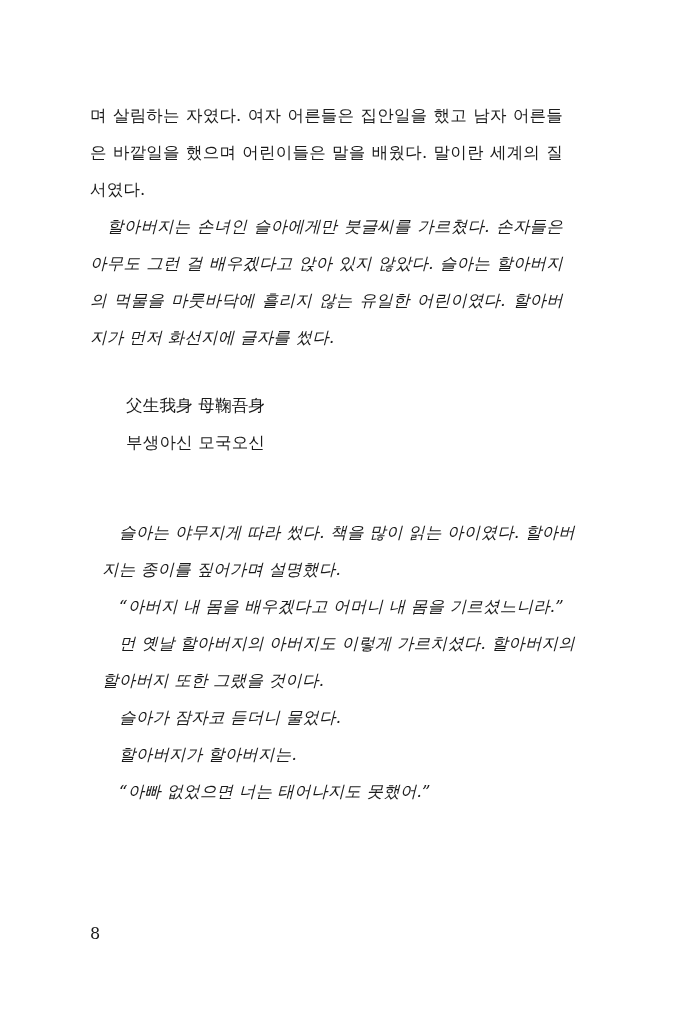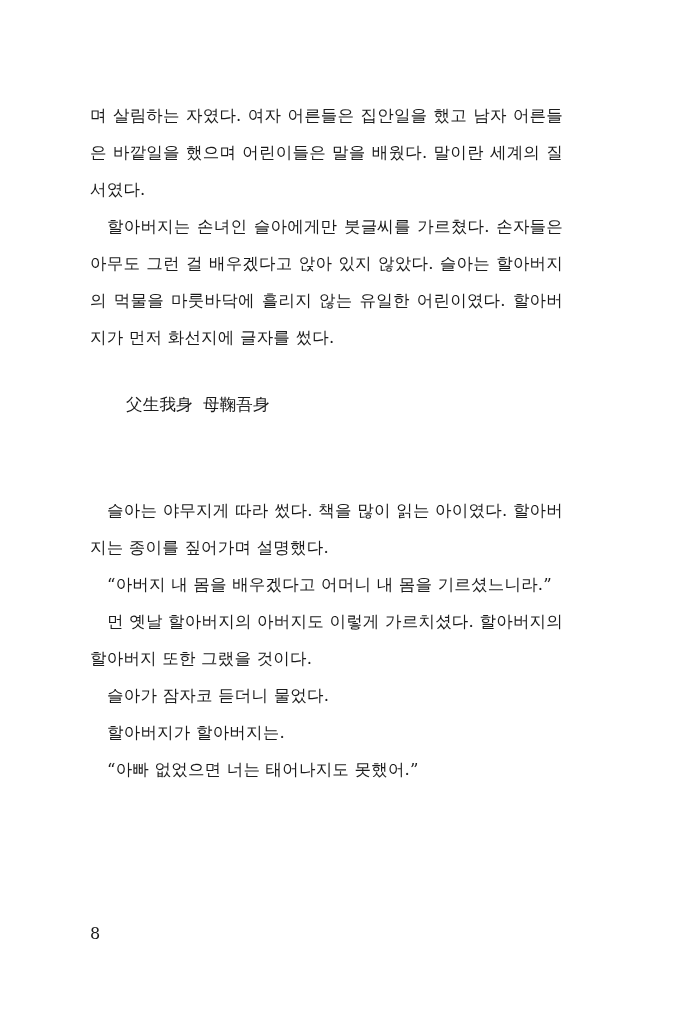--- a/index.html
+++ b/index.html
@@ -27,24 +27,24 @@
       font-size: 16.5px;
       line-height: 37px;
       text-align: justify;
       text-align-last: left;
       letter-spacing: 0.2px;
     }
     .text-block p {
       margin: 0;
       padding: 0;
     }
-    .indent { text-indent: 17px; }
+    .indent { text-indent: 17px; font-style: italic; }
     .block-1 { top: 97px; }
-    .block-2 { top: 387px; font-family: Liberation Mono, monospace; }
-    .block-3 { top: 492px; }
+    .block-2 { top: 387px; }
+    .block-3 { top: 514px; margin-left: 12px; }
     .verse p {
       margin: 0;
       padding-left: 36px;
       line-height: 37px;
     }
     .page-number {
       position: absolute;
       left: 90px;
       top: 924px;
       font-size: 16px;
@@ -56,20 +56,21 @@
 
 <div class="page">
 
   <div class="text-block block-1">
     <p>며 살림하는 자였다. 여자 어른들은 집안일을 했고 남자 어른들은 바깥일을 했으며 어린이들은 말을 배웠다. 말이란 세계의 질서였다.</p>
     <p class="indent">할아버지는 손녀인 슬아에게만 붓글씨를 가르쳤다. 손자들은 아무도 그런 걸 배우겠다고 앉아 있지 않았다. 슬아는 할아버지의 먹물을 마룻바닥에 흘리지 않는 유일한 어린이였다. 할아버지가 먼저 화선지에 글자를 썼다.</p>
   </div>
 
   <div class="text-block block-2 verse">
     <p>父生我身 母鞠吾身</p>
+    <p>부생아신 모국오신</p>
   </div>
 
   <div class="text-block block-3">
     <p class="indent">슬아는 야무지게 따라 썼다. 책을 많이 읽는 아이였다. 할아버지는 종이를 짚어가며 설명했다.</p>
     <p class="indent">“아버지 내 몸을 배우겠다고 어머니 내 몸을 기르셨느니라.”</p>
     <p class="indent">먼 옛날 할아버지의 아버지도 이렇게 가르치셨다. 할아버지의 할아버지 또한 그랬을 것이다.</p>
     <p class="indent">슬아가 잠자코 듣더니 물었다.</p>
     <p class="indent">할아버지가 할아버지는.</p>
     <p class="indent">“아빠 없었으면 너는 태어나지도 못했어.”</p>
   </div>

